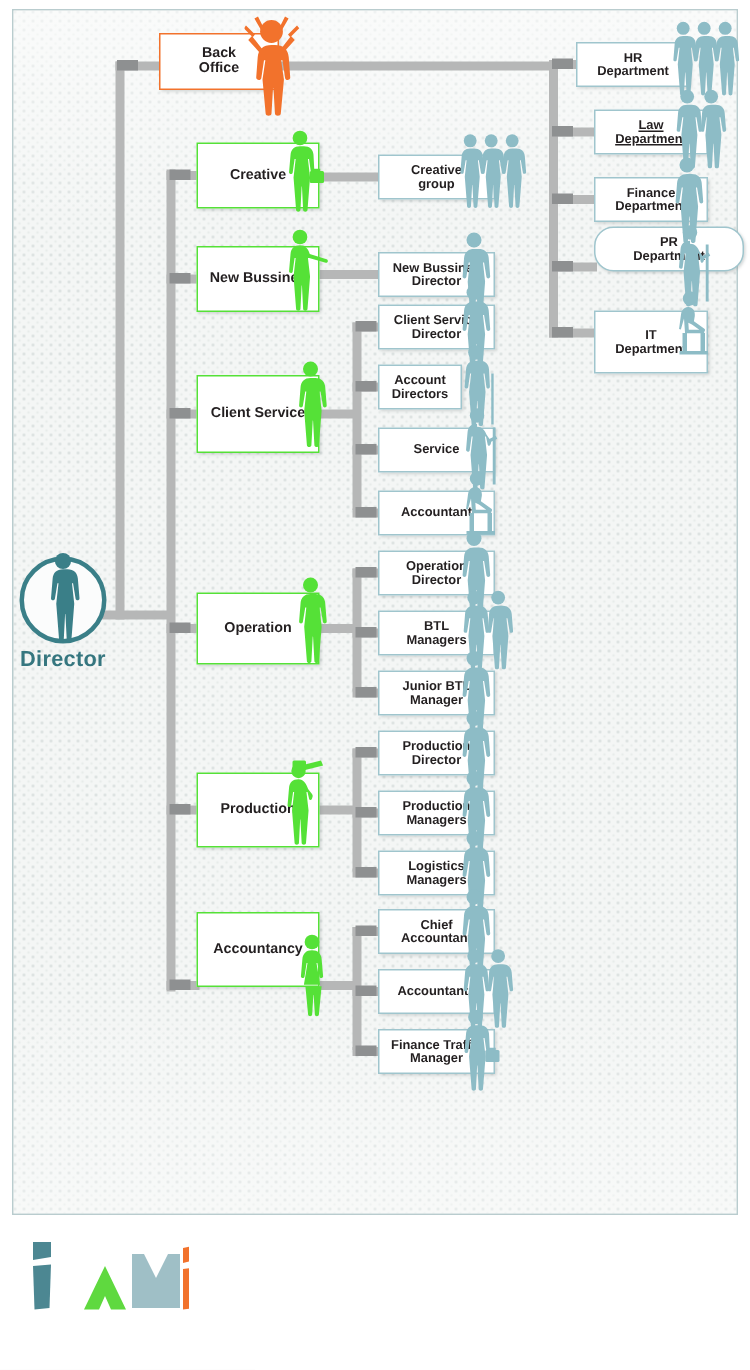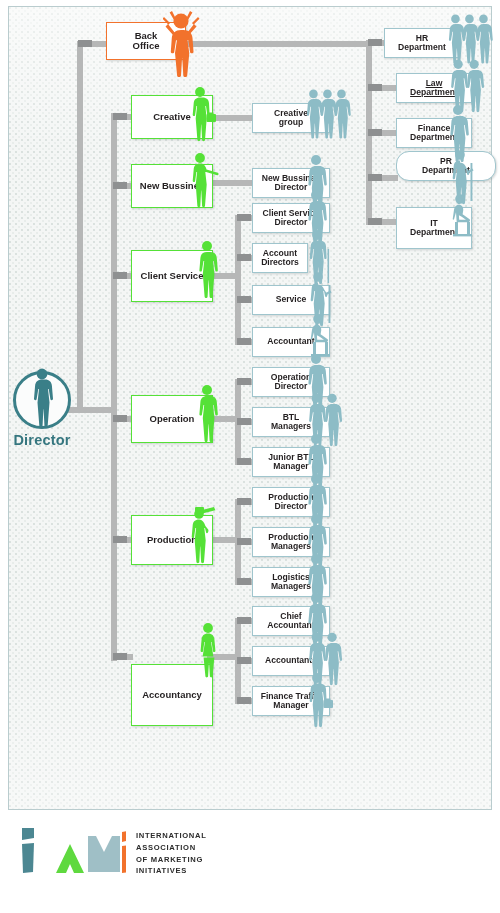--- a/index.html
+++ b/index.html
@@ -489,21 +489,21 @@
           <g transform="translate(0,0) scale(1)" fill="#8dbcc6">
             <circle cx="11" cy="8" r="5"></circle>
             <path d="M11 14c-4 0-6.3 2.3-6.6 5.9l-1 12.4c-.1 1.5 2.2 1.8 2.5.4L7.5 23h.7L6.8 35.9 8.6 58.8c.1 1.6 2.9 1.6 3 0l.9-16.5h.2l.9 16.5c.1 1.6 2.9 1.6 3 0l1.8-22.9L17 23h.7l1.6 9.7c.3 1.4 2.6 1.1 2.5-.4l-1-12.4C20.5 16.3 18.2 14 14.2 14z"></path>
           </g>
         </g>
       </svg>
     </div>
     <div class="conn h" style="left: 235px; top: 579px; width: 19px;"></div>
     <div class="nub" style="left: 237px; top: 578px;"></div>
     <div class="conn h" style="left: 207px; top: 537px; width: 32px;"></div>
-    <div class="node n-green lvl1" style="left: 131px; top: 664px; width: 82px; height: 62px;">
+    <div class="node n-green lvl1" style="left: 131px; top: 608px; width: 82px; height: 50px;">
       <span>Accountancy</span>
     </div>
     <div class="sil" style="left: 196px; top: 620px;">
       <svg width="24" height="60" viewBox="0 0 24 60">
         <g fill="#55e137">
           <g fill="#55e137">
             <circle cx="12" cy="8" r="4.9"></circle>
             <path d="M12 13.5c-4 0-6.1 2.3-6.4 5.8l-1 11.5c-.1 1.4 2.1 1.7 2.4.4L8.4 22h.6l-2.4 14.5h10.8L15 22h.6l1.4 9.2c.3 1.3 2.5 1 2.4-.4l-1-11.5c-.3-3.5-2.4-5.8-6.4-5.8z"></path>
             <path d="M7.6 37.5l1.8 18.8c.1 1.5 2.6 1.5 2.7 0l.8-13h.2l.8 13c.1 1.5 2.6 1.5 2.7 0l1.8-18.8z"></path>
           </g>
@@ -588,19 +588,13 @@
       <path d="M8 18 L20 17 L19 46 L9 47 Z" fill="#4c8792"></path>
 
       <path d="M42 47 L56 18 L70 47 L60 47 L56 38 L52 47 Z" fill="#5fd93f"></path>
 
       <path d="M74 10 L82 10 L90 26 L98 10 L106 10 L106 46 L74 46 Z" fill="#9fbfc6"></path>
 
       <path d="M108 6 L118 4 L116 14 L108 16 Z" fill="#f2722c"></path>
       <path d="M108 20 L117 19 L116 46 L108 47 Z" fill="#f2722c"></path>
     </svg>
   </div>
-  <div class="ltext">
-    <div>INTERNATIONAL</div>
-    <div>ASSOCIATION</div>
-    <div>OF MARKETING</div>
-    <div>INITIATIVES</div>
-  </div>
 </div>
 
 </body></html>

